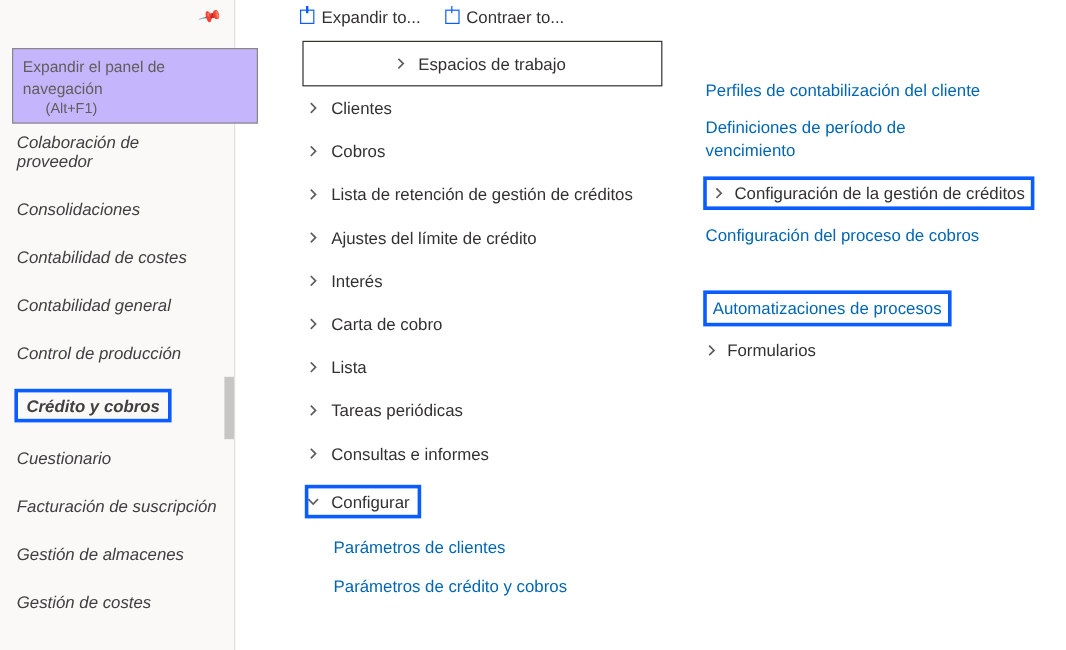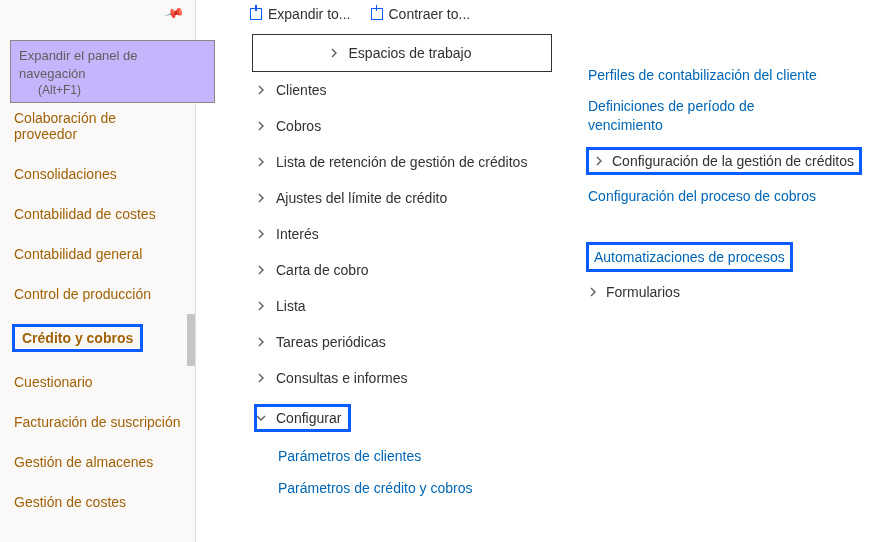--- a/index.html
+++ b/index.html
@@ -6,21 +6,21 @@
     html, body { width:888px; height:542px; font-family:"Segoe UI",Arial,sans-serif; font-size:14px; color:#323130; background:#fff; overflow:hidden; }
     .root { display:flex; width:100%; height:100%; }
 
     
     .nav { width:227px; height:100%; border-right:1px solid #e1dfdd; background:#faf9f8; position:relative; display:flex; flex-direction:column; }
     .nav-top { position:relative; height:34px; }
     .pin { position:absolute; top:6px; right:12px; color:#605e5c; font-size:13px; transform:rotate(30deg); }
     .tooltip { position:absolute; top:40px; left:10px; width:205px; border:1px solid #8a8886; background:#c4b5fd; padding:6px 8px 20px 8px; font-size:13px; color:#605e5c; line-height:1.35; z-index:5; }
     .tooltip .tt-short { position:absolute; left:8px; bottom:4px; font-size:12px;margin-left:19px; }
     .nav-scroll { margin-top:64px; flex:1 1 auto; overflow:hidden; position:relative; }
-    .nav-item { padding:12px 14px; cursor:pointer; color:#a16207; }
+    .nav-item { padding:12px 14px; cursor:pointer; color:#404040;font-style:italic; }
     .nav-item.selected { font-weight:600; }
     .nav-scrollbar { position:absolute; top:0; bottom:0; right:0; width:8px; }
     .nav-thumb { position:absolute; right:0; width:8px; background:#c8c6c4; }
     .hl-blue { outline:3px solid #0a5cff; outline-offset:-1px; }
 
     
     .main { flex:1 1 auto; display:flex; padding:6px 0 0 56px; gap:36px; }
     .col { flex:0 0 auto; }
     .col.coll-left { width:300px; }
     .col.coll-right { width:300px; padding-top:54px; }

